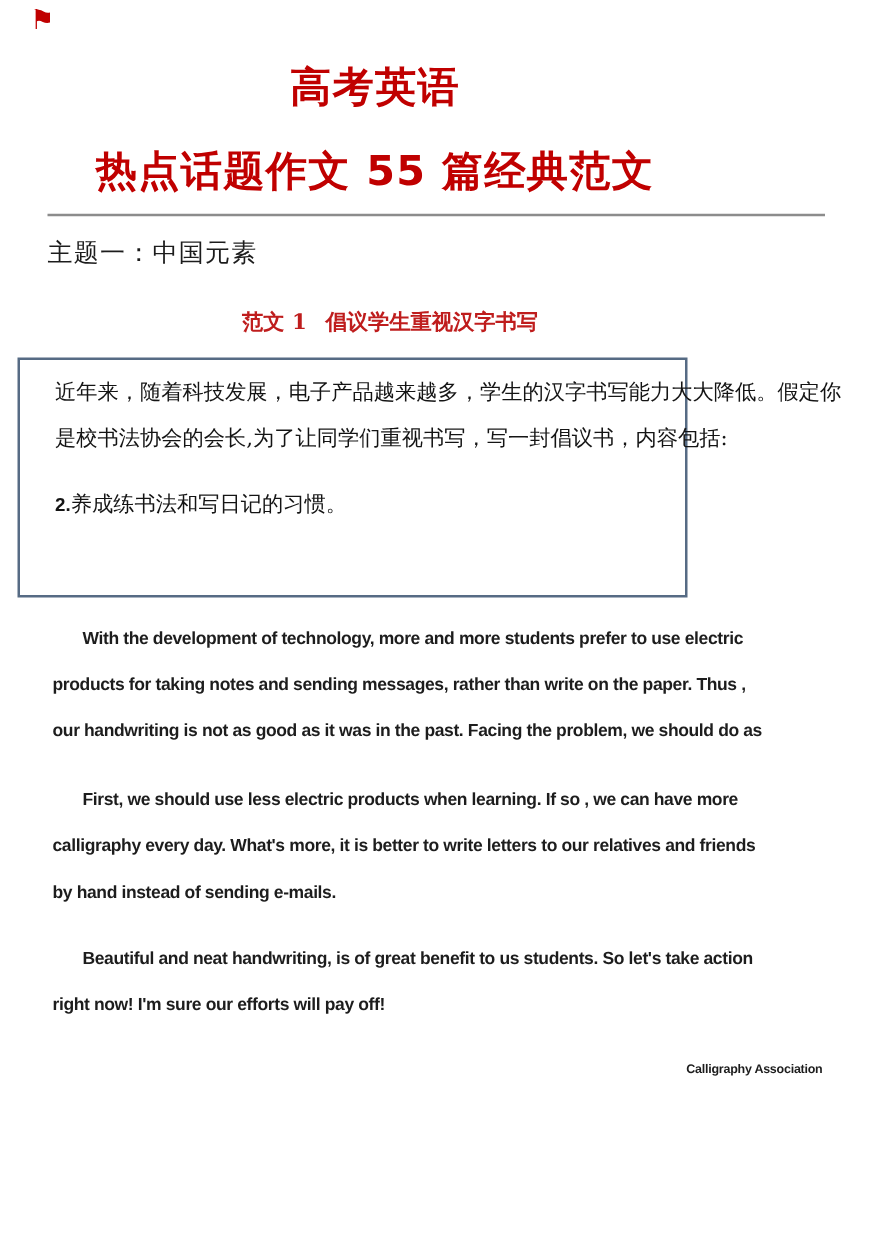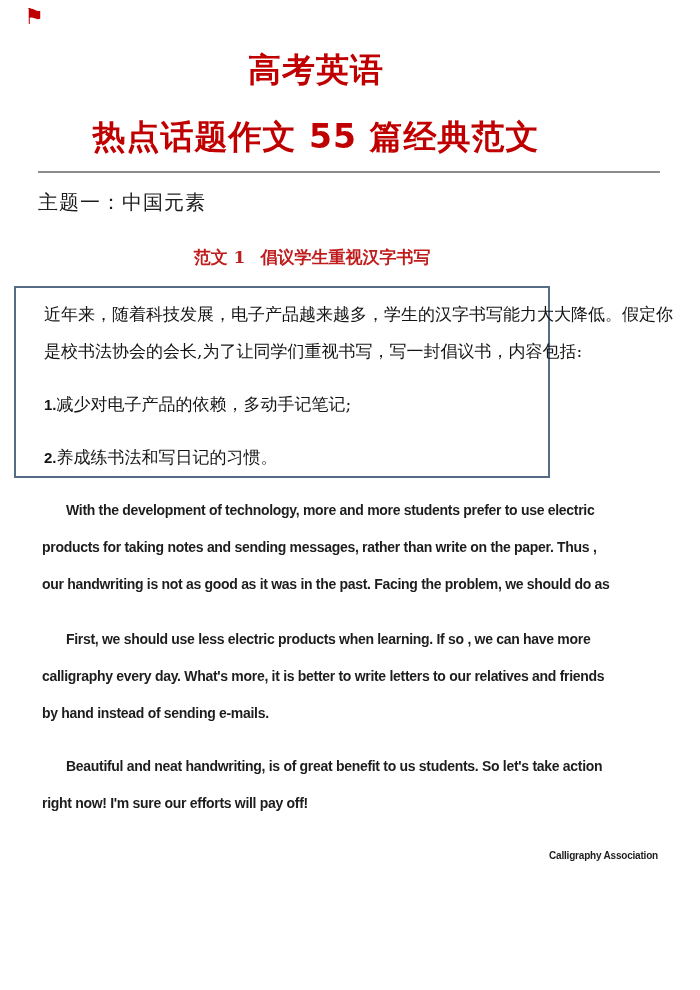--- a/index.html
+++ b/index.html
@@ -2,21 +2,21 @@
 <html><head>
 <meta charset="utf-8">
 <style>
   html,body{margin:0;padding:0;background:#fff;}
   .page{position:relative;width:700px;height:990px;background:#ffffff;overflow:hidden;
         font-family:"DejaVu Serif",serif;}
 
   .flag{position:absolute;left:24px;top:2px;font-size:22px;color:#c00000;
         font-family:"DejaVu Sans",sans-serif;line-height:30px;}
 
-  .title{position:absolute;left:16px;width:600px;text-align:center;color:#c00000;
+  .title{position:absolute;left:0;width:600px;text-align:center;color:#c00000;
          font-family:"DejaVu Sans",sans-serif;font-weight:700;font-size:33px;
          line-height:40px;letter-spacing:1px;}
   .t1{top:50px;}
   .t2{top:117px;}
 
   .rule{position:absolute;top:171px;left:38px;width:622px;height:2px;background:#8c8c8c;}
 
   .topic{position:absolute;top:189px;left:38px;font-size:20px;color:#1c1c1c;
          letter-spacing:1px;}
 
@@ -56,21 +56,20 @@
 
   <div class="topic">主题一：中国元素</div>
 
   <div class="essay-head">
     <span class="lbl">范文 1</span><span>倡议学生重视汉字书写</span>
   </div>
 
   <div class="pbox">
     <div class="cline">近年来，随着科技发展，电子产品越来越多，学生的汉字书写能力大大降低。假定你</div>
     <div class="cline">是校书法协会的会长,为了让同学们重视书写，写一封倡议书，内容包括:</div>
-    <div class="cline pt"><b>1.</b><span>减少对电子产品的依赖，多动手记笔记;</span></div>
     <div class="cline pt"><b>2.</b><span>养成练书法和写日记的习惯。</span></div>
   </div>
 
   <div class="body-text">
     <div class="para p1">
       <div class="eline indent">With the development of technology, more and more students prefer to use electric</div>
       <div class="eline">products for taking notes and sending messages, rather than write on the paper. Thus ,</div>
       <div class="eline">our handwriting is not as good as it was in the past. Facing the problem, we should do as</div>
     </div>
     <div class="para p2">

